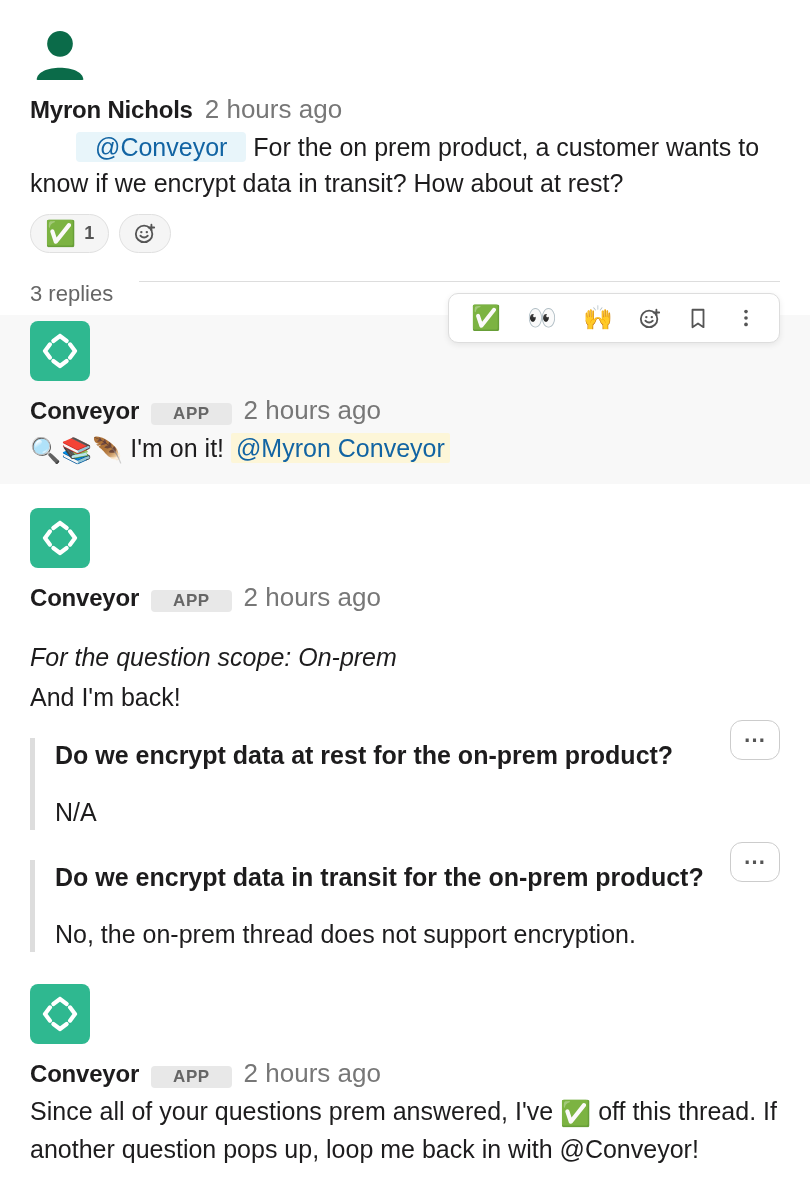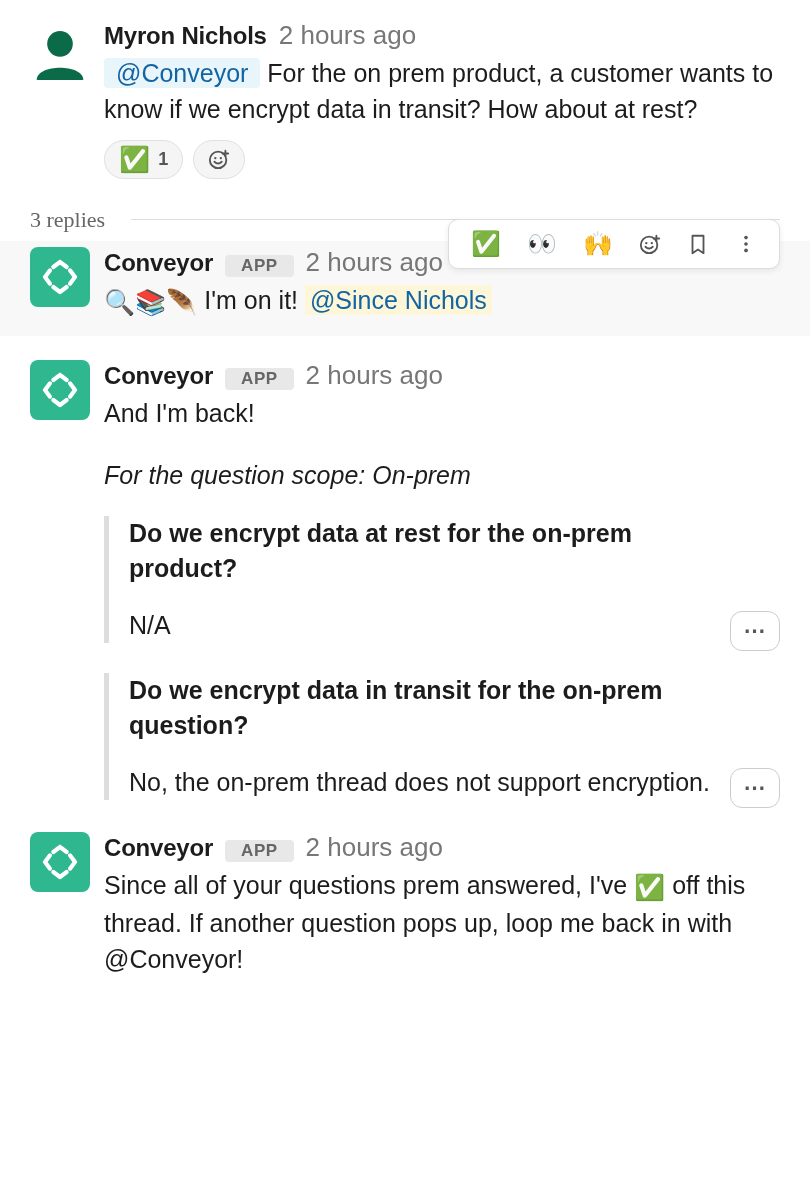--- a/index.html
+++ b/index.html
@@ -6,60 +6,60 @@
   body {
     margin: 0;
     padding: 0;
     font-family: -apple-system, BlinkMacSystemFont, "Segoe UI", Helvetica, Arial, sans-serif;
     background: #fff;
     color: #1d1c1d;
     width: 810px;
   }
   .container { padding: 20px 30px 20px 30px; }
 
-  .msg { display: flex; gap: 14px; margin-bottom: 10px; position: relative; }
+  .msg { display: flex; gap: 14px; margin-bottom: 10px; position: relative; flex-direction: column; }
   .avatar {
     width: 60px; height: 60px; border-radius: 8px; flex-shrink: 0;
     display: flex; align-items: flex-end; justify-content: center;
     overflow: hidden;
   }
   .avatar.user { background: #fff; }
   .avatar.app { background: #2fb890; display:flex; align-items:center; justify-content:center; }
   .avatar.app svg { width: 40px; height: 40px; }
   .avatar.user svg { width: 56px; height: 56px; }
 
   .msg-body { flex: 1; min-width: 0; }
   .msg-head { display:flex; align-items: baseline; gap: 12px; flex-wrap: wrap; }
   .name { font-weight: 900; font-size: 24px; letter-spacing: -0.2px; }
   .app-badge {
     background: #e8e8e8; color: #666; font-size: 17px; font-weight: 700;
-    padding: 1px 16px; border-radius: 4px; letter-spacing: 0.5px;
+    padding: 1px 22px; border-radius: 4px; letter-spacing: 0.5px;
   }
   .ts { color: #777; font-size: 26px; }
   .text { font-size: 25px; line-height: 1.45; margin-top: 4px; }
   .mention {
-    background: #e8f5fa; color: #1264a3; padding: 1px 12px; border-radius: 4px;
+    background: #e8f5fa; color: #1264a3; padding: 1px 19px; border-radius: 4px; margin-left: 46px;
   }
   .highlight-mention {
     background: #fdf6d8; color: #1264a3; padding: 1px 5px; border-radius: 2px;
   }
   .italic { font-style: italic; }
   .emoji { font-size: 25px; vertical-align: middle; }
 
   .reactions { display:flex; gap:10px; margin-top: 12px; }
   .react-pill {
     display:inline-flex; align-items:center; gap:8px;
     background: #f5f5f5; border: 1px solid #e0e0e0;
     border-radius: 22px; padding: 4px 14px; font-size: 20px;
     cursor: pointer;
   }
   .react-pill .count { font-size: 18px; font-weight: 600; color:#555; }
 
   .replies-header {
-    display:flex; align-items:center; gap: 26px; margin: 28px 0 8px 0; font-family: Liberation Serif, serif;
+    display:flex; gap: 26px; margin: 28px 0 8px 0;
   }
   .replies-label { color:#666; font-size: 22px; }
   .replies-line { flex:1; height:1px; background:#ddd; }
 
   .hover-bar {
     position:absolute; top:-28px; right:0;
     background:#fff; border:1px solid #ddd; border-radius:10px;
     display:flex; align-items:center; gap: 26px; padding: 10px 22px;
     box-shadow: 0 2px 6px rgba(0,0,0,0.08);
     z-index: 5;
@@ -67,21 +67,21 @@
   .hover-bar .hover-item { cursor:pointer; font-size: 24px; display:flex; align-items:center; justify-content:center; color:#555; }
   .hover-bar svg { width:22px; height:22px; }
 
   .highlighted-row { background: #f8f8f8; padding-top:6px; padding-bottom:6px; margin-left:-30px; margin-right:-30px; padding-left:30px; padding-right:30px; }
 
   .quote-block {
     border-left: 5px solid #ddd; padding-left: 20px; margin: 22px 0 8px 0;
   }
   .quote-title { font-weight:800; font-size:25px; line-height:1.4; }
   .quote-answer { font-size:25px; margin-top:22px; line-height:1.4; }
-  .quote-row { display:flex; gap:14px; align-items: flex-end; }
+  .quote-row { display:flex; gap:14px; align-items: flex-start; }
   .quote-content { flex:1; }
   .more-btn {
     border:1px solid #ccc; border-radius:12px; width:50px; height:40px;
     display:flex; align-items:center; justify-content:center; cursor:pointer;
     flex-shrink:0; margin-top:4px;
     font-size: 22px; font-weight: 900; color:#555; letter-spacing: 1px;
   }
 
   .thread-msg { margin-top: 24px; }
 
@@ -169,21 +169,21 @@
           </g>
         </svg>
       </div>
       <div class="msg-body">
         <div class="msg-head">
           <span class="name">Conveyor</span>
           <span class="app-badge">APP</span>
           <span class="ts">2 hours ago</span>
         </div>
         <div class="text">
-          <span class="emoji">🔍📚🪶 </span><span>I'm on it! </span><span class="highlight-mention">@Since Nichols</span>
+          <span class="emoji">🔍📚🪶 </span><span>I'm on it! </span><span class="highlight-mention">@Myron Conveyor</span>
         </div>
       </div>
     </div>
   </div>
 
   <div class="msg thread-msg">
     <div class="avatar app">
       <svg viewBox="0 0 48 48">
         <g fill="none" stroke="#fff" stroke-width="5" stroke-linecap="round">
           <path d="M24 6 l-8 6 M24 6 l8 6"></path>
@@ -192,34 +192,34 @@
           <path d="M6 24 l6 -8 M6 24 l6 8"></path>
         </g>
       </svg>
     </div>
     <div class="msg-body">
       <div class="msg-head">
         <span class="name">Conveyor</span>
         <span class="app-badge">APP</span>
         <span class="ts">2 hours ago</span>
       </div>
+      <div class="text italic" style="margin-top:26px;">For the question scope: On-prem</div>
       <div class="text">And I'm back!</div>
-      <div class="text italic" style="margin-top:26px;">For the question scope: On-prem</div>
 
       <div class="quote-row">
         <div class="quote-block quote-content">
           <div class="quote-title">Do we encrypt data at rest for the on-prem product?</div>
           <div class="quote-answer">N/A</div>
         </div>
         <div class="more-btn">⋯</div>
       </div>
 
       <div class="quote-row">
         <div class="quote-block quote-content">
-          <div class="quote-title">Do we encrypt data in transit for the on-prem question?</div>
+          <div class="quote-title">Do we encrypt data in transit for the on-prem product?</div>
           <div class="quote-answer">No, the on-prem thread does not support encryption.</div>
         </div>
         <div class="more-btn">⋯</div>
       </div>
     </div>
   </div>
 
   <div class="msg thread-msg">
     <div class="avatar app">
       <svg viewBox="0 0 48 48">

